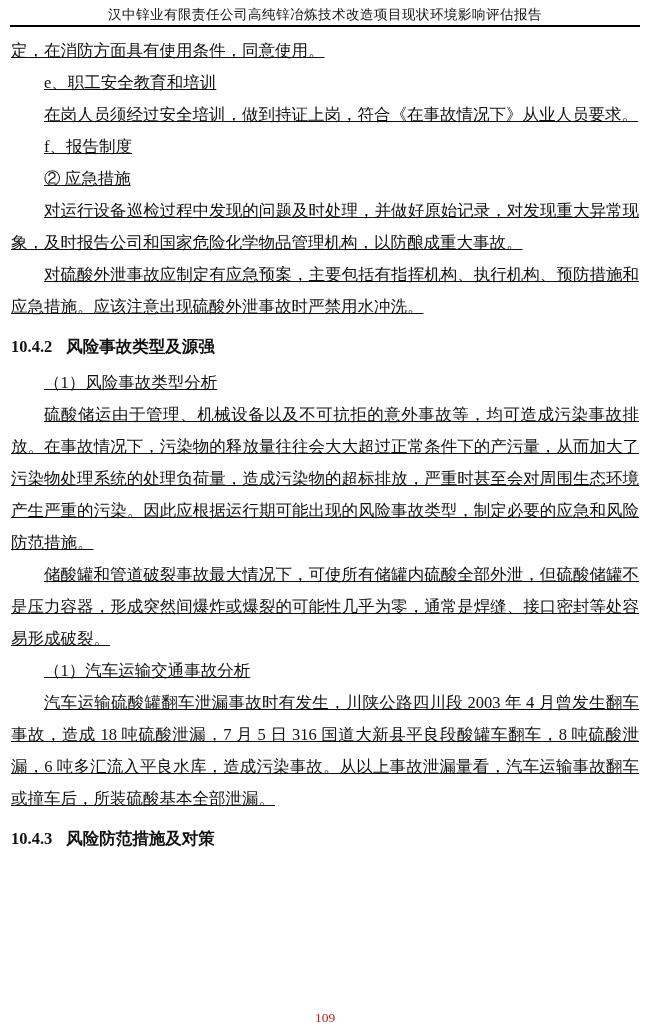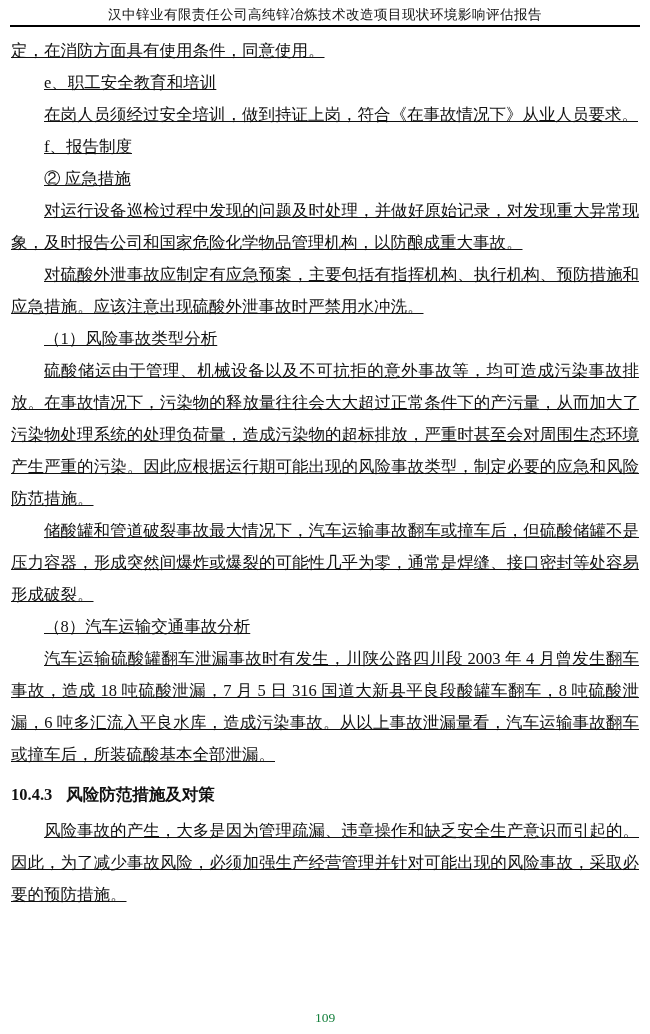--- a/index.html
+++ b/index.html
@@ -57,45 +57,45 @@
   }
   .footer {
     position: absolute;
     left: 0;
     bottom: 8px;
     width: 100%;
     text-align: center;
   }
   .page-number {
     font-size: 13.5px;
-    color: #15803d;
+    color: #b91c1c;
   }
 </style>
 </head>
 <body>
 
 <div class="page">
   <header class="header">
     <div class="header-title">汉中锌业有限责任公司高纯锌冶炼技术改造项目现状环境影响评估报告</div>
     <div class="header-rule"></div>
   </header>
 
   <main class="content">
       <p class="para">定，在消防方面具有使用条件，同意使用。</p>
       <p class="para indent">e、职工安全教育和培训</p>
       <p class="para indent">在岗人员须经过安全培训，做到持证上岗，符合《在事故情况下》从业人员要求。</p>
       <p class="para indent">f、报告制度</p>
       <p class="para indent">② 应急措施</p>
       <p class="para indent">对运行设备巡检过程中发现的问题及时处理，并做好原始记录，对发现重大异常现象，及时报告公司和国家危险化学物品管理机构，以防酿成重大事故。</p>
       <p class="para indent">对硫酸外泄事故应制定有应急预案，主要包括有指挥机构、执行机构、预防措施和应急措施。应该注意出现硫酸外泄事故时严禁用水冲洗。</p>
+      <h2 class="section-heading"><span class="section-number">10.4.2</span><span class="section-title">风险事故类型及源强</span></h2>
       <p class="para indent">（1）风险事故类型分析</p>
       <p class="para indent">硫酸储运由于管理、机械设备以及不可抗拒的意外事故等，均可造成污染事故排放。在事故情况下，污染物的释放量往往会大大超过正常条件下的产污量，从而加大了污染物处理系统的处理负荷量，造成污染物的超标排放，严重时甚至会对周围生态环境产生严重的污染。因此应根据运行期可能出现的风险事故类型，制定必要的应急和风险防范措施。</p>
-      <p class="para indent">储酸罐和管道破裂事故最大情况下，汽车运输事故翻车或撞车后，但硫酸储罐不是压力容器，形成突然间爆炸或爆裂的可能性几乎为零，通常是焊缝、接口密封等处容易形成破裂。</p>
-      <p class="para indent">（8）汽车运输交通事故分析</p>
+      <p class="para indent">储酸罐和管道破裂事故最大情况下，可使所有储罐内硫酸全部外泄，但硫酸储罐不是压力容器，形成突然间爆炸或爆裂的可能性几乎为零，通常是焊缝、接口密封等处容易形成破裂。</p>
+      <p class="para indent">（1）汽车运输交通事故分析</p>
       <p class="para indent">汽车运输硫酸罐翻车泄漏事故时有发生，川陕公路四川段 2003 年 4 月曾发生翻车事故，造成 18 吨硫酸泄漏，7 月 5 日 316 国道大新县平良段酸罐车翻车，8 吨硫酸泄漏，6 吨多汇流入平良水库，造成污染事故。从以上事故泄漏量看，汽车运输事故翻车或撞车后，所装硫酸基本全部泄漏。</p>
       <h2 class="section-heading"><span class="section-number">10.4.3</span><span class="section-title">风险防范措施及对策</span></h2>
-      <p class="para indent">风险事故的产生，大多是因为管理疏漏、违章操作和缺乏安全生产意识而引起的。因此，为了减少事故风险，必须加强生产经营管理并针对可能出现的风险事故，采取必要的预防措施。</p>
     </main>
 
   <footer class="footer">
     <span class="page-number">109</span>
   </footer>
 </div>
 
 </body></html>

